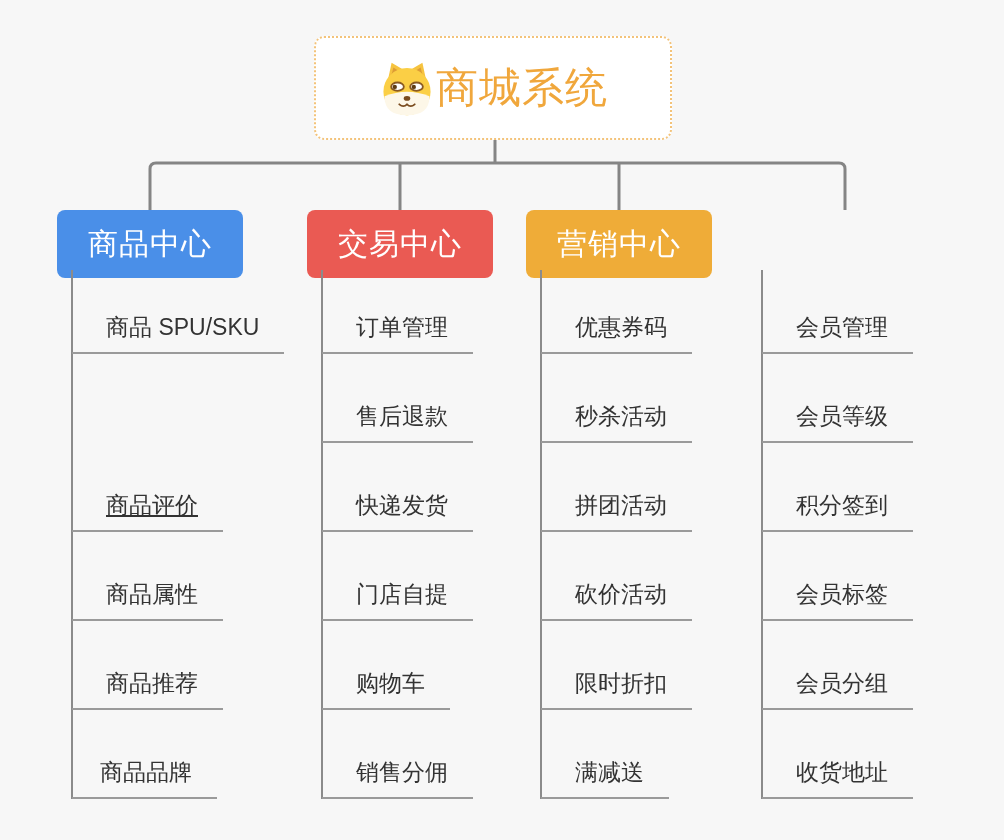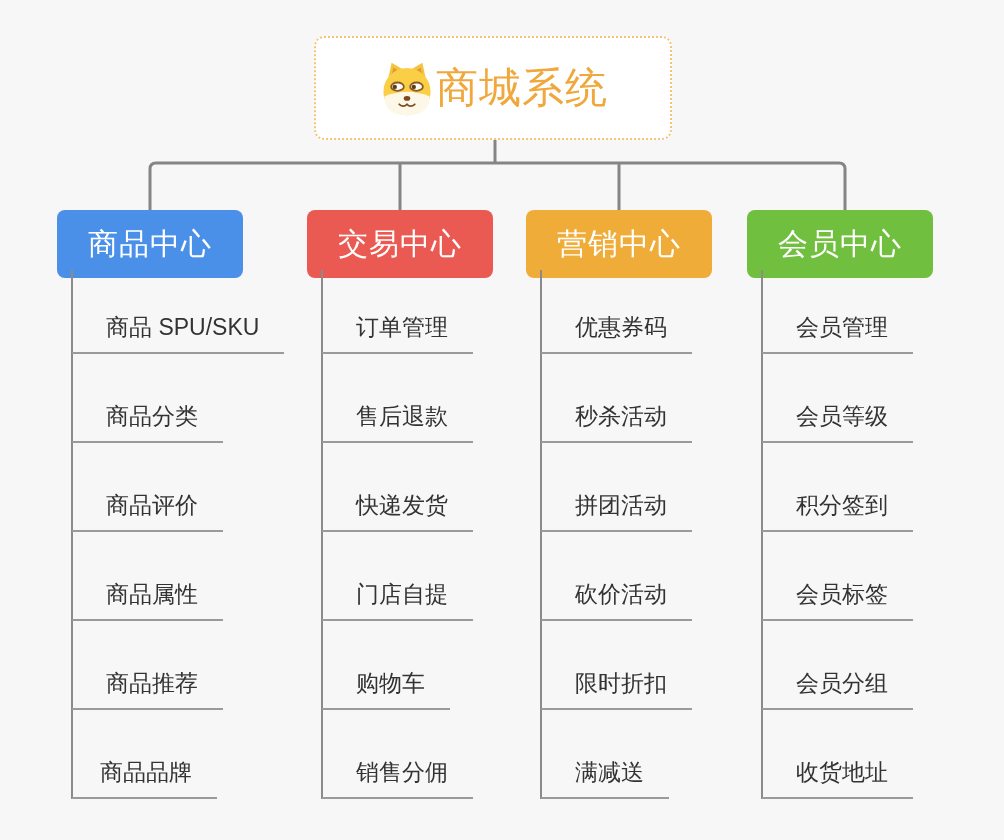--- a/index.html
+++ b/index.html
@@ -93,24 +93,21 @@
     <span class="root-title">商城系统</span>
   </div>
 
   <div id="branches">
       <div class="branch" style="left: 57px;">
       <div class="branch-header" style="background: rgb(74, 143, 232);">商品中心</div>
       <div class="trunk"></div>
     <div class="leaf-item" style="top: 102px;">
           <span>商品 SPU/SKU</span>
         </div>
-        <div class="leaf-item" style="top: 191px;">
-          <span>商品分类</span>
-        </div>
-        <div class="leaf-item" style="top: 280px;">
+        <div class="leaf-item" style="top: 280px; text-decoration: underline;">
           <span>商品评价</span>
         </div>
         <div class="leaf-item" style="top: 369px;">
           <span>商品属性</span>
         </div>
         <div class="leaf-item" style="top: 458px;">
           <span>商品推荐</span>
         </div>
         <div class="leaf-item" style="top: 547px; padding-left: 28px;">
           <span>商品品牌</span>
@@ -154,21 +151,20 @@
           <span>砍价活动</span>
         </div>
         <div class="leaf-item" style="top: 458px;">
           <span>限时折扣</span>
         </div>
         <div class="leaf-item" style="top: 547px;">
           <span>满减送</span>
         </div>
       </div>
       <div class="branch" style="left: 747px;">
-      <div class="branch-header" style="background: rgb(112, 191, 63);">会员中心</div>
       <div class="trunk"></div>
     <div class="leaf-item" style="top: 102px;">
           <span>会员管理</span>
         </div>
         <div class="leaf-item" style="top: 191px;">
           <span>会员等级</span>
         </div>
         <div class="leaf-item" style="top: 280px;">
           <span>积分签到</span>
         </div>

